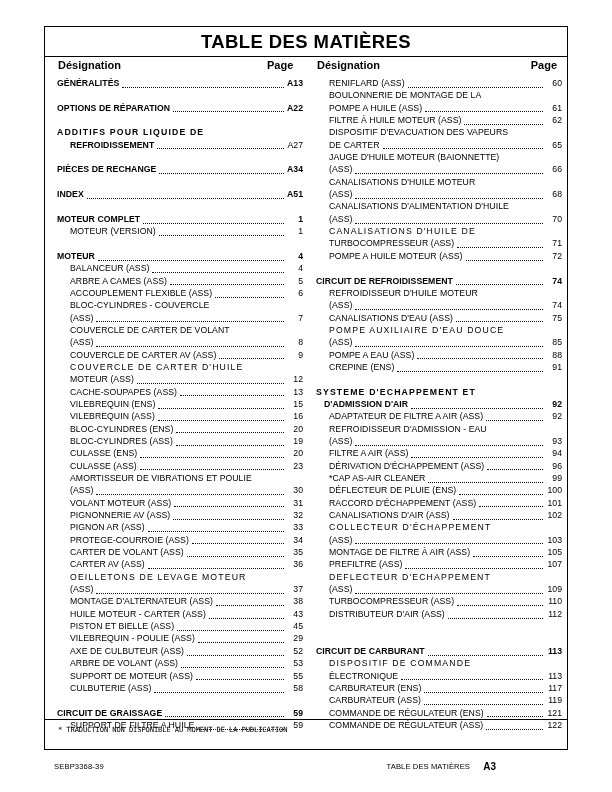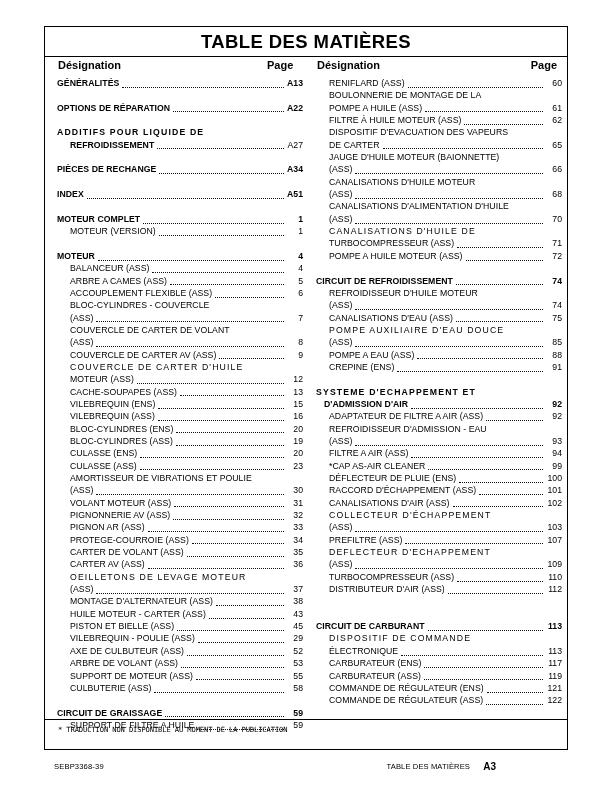--- a/index.html
+++ b/index.html
@@ -581,20 +581,25 @@
             <span class="lbl">(ASS)</span>
             <span class="dots"></span>
             <span class="pg">93</span>
           </div>
           <div class="row sub">
             <span class="lbl">FILTRE A AIR (ASS)</span>
             <span class="dots"></span>
             <span class="pg">94</span>
           </div>
           <div class="row sub">
+            <span class="lbl">DÉRIVATION D'ÉCHAPPEMENT (ASS)</span>
+            <span class="dots"></span>
+            <span class="pg">96</span>
+          </div>
+          <div class="row sub">
             <span class="lbl">*CAP AS-AIR CLEANER</span>
             <span class="dots"></span>
             <span class="pg">99</span>
           </div>
           <div class="row sub">
             <span class="lbl">DÉFLECTEUR DE PLUIE (ENS)</span>
             <span class="dots"></span>
             <span class="pg">100</span>
           </div>
           <div class="row sub">
@@ -609,20 +614,25 @@
           </div>
           <div class="row sub">
             <span class="lbl wide">COLLECTEUR  D'ÉCHAPPEMENT</span>
             <span class="nodots"></span>
             <span class="pg"></span>
           </div>
           <div class="row cont">
             <span class="lbl">(ASS)</span>
             <span class="dots"></span>
             <span class="pg">103</span>
+          </div>
+          <div class="row sub">
+            <span class="lbl">MONTAGE DE FILTRE À AIR (ASS)</span>
+            <span class="dots"></span>
+            <span class="pg">105</span>
           </div>
           <div class="row sub">
             <span class="lbl">PREFILTRE (ASS)</span>
             <span class="dots"></span>
             <span class="pg">107</span>
           </div>
           <div class="row sub">
             <span class="lbl wide">DEFLECTEUR  D'ECHAPPEMENT</span>
             <span class="nodots"></span>
             <span class="pg"></span>

